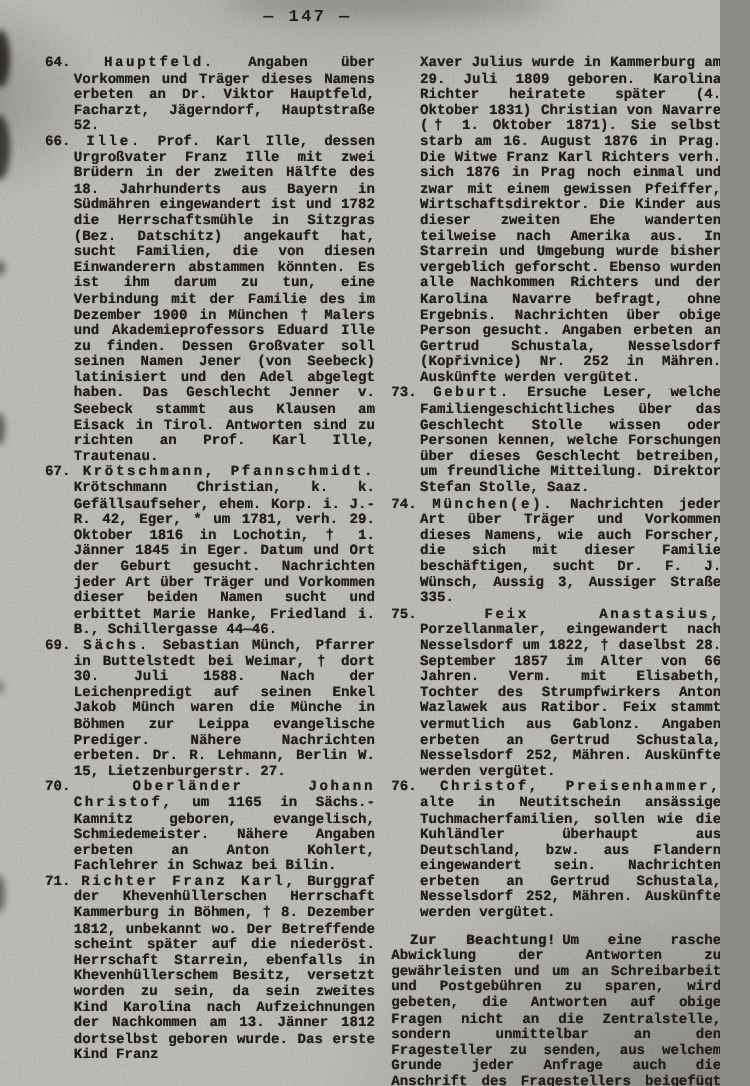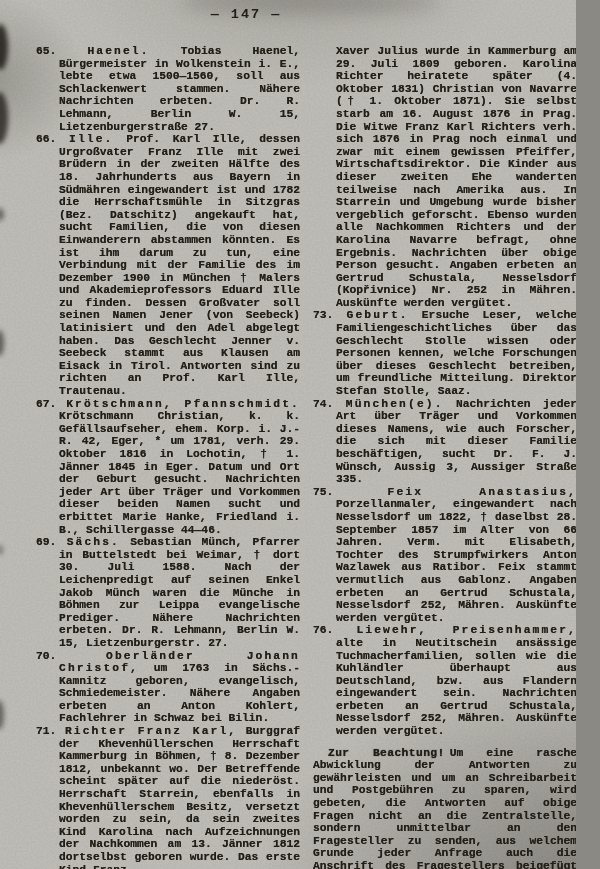--- a/index.html
+++ b/index.html
@@ -60,35 +60,35 @@
   <div class="blob b6"></div>
   <div class="blob b7"></div>
 
   <div class="header">
     <span>— 147 —</span>
   </div>
 
   <div class="content">
     <div class="col">
       <div>
-          <p class="entry"><span class="num">65.&nbsp;</span><span class="sperr">Haenel.</span> <span class="etext">Tobias Haenel, Bürgermeister in Wolkenstein i. E., lebte etwa 1500—1560, soll aus Schlackenwert stammen. Nähere Nachrichten erbeten. Dr. R. Lehmann, Berlin W. 15, Lietzenburgerstraße 27.</span></p>
+          <p class="entry"><span class="num">64.&nbsp;</span><span class="sperr">Hauptfeld.</span> <span class="etext">Angaben über Vorkommen und Träger dieses Namens erbeten an Dr. Viktor Hauptfeld, Facharzt, Jägerndorf, Hauptstraße 52.</span></p>
           <p class="entry"><span class="num">66.&nbsp;</span><span class="sperr">Ille.</span> <span class="etext">Prof. Karl Ille, dessen Urgroßvater Franz Ille mit zwei Brüdern in der zweiten Hälfte des 18. Jahrhunderts aus Bayern in Südmähren eingewandert ist und 1782 die Herrschaftsmühle in Sitzgras (Bez. Datschitz) angekauft hat, sucht Familien, die von diesen Einwanderern abstammen könnten. Es ist ihm darum zu tun, eine Verbindung mit der Familie des im Dezember 1900 in München † Malers und Akademieprofessors Eduard Ille zu finden. Dessen Großvater soll seinen Namen Jener (von Seebeck) latinisiert und den Adel abgelegt haben. Das Geschlecht Jenner v. Seebeck stammt aus Klausen am Eisack in Tirol. Antworten sind zu richten an Prof. Karl Ille, Trautenau.</span></p>
           <p class="entry"><span class="num">67.&nbsp;</span><span class="sperr">Krötschmann, Pfannschmidt.</span> <span class="etext">Krötschmann Christian, k. k. Gefällsaufseher, ehem. Korp. i. J.-R. 42, Eger, * um 1781, verh. 29. Oktober 1816 in Lochotin, † 1. Jänner 1845 in Eger. Datum und Ort der Geburt gesucht. Nachrichten jeder Art über Träger und Vorkommen dieser beiden Namen sucht und erbittet Marie Hanke, Friedland i. B., Schillergasse 44—46.</span></p>
           <p class="entry"><span class="num">69.&nbsp;</span><span class="sperr">Sächs.</span> <span class="etext">Sebastian Münch, Pfarrer in Buttelstedt bei Weimar, † dort 30. Juli 1588. Nach der Leichenpredigt auf seinen Enkel Jakob Münch waren die Münche in Böhmen zur Leippa evangelische Prediger. Nähere Nachrichten erbeten. Dr. R. Lehmann, Berlin W. 15, Lietzenburgerstr. 27.</span></p>
-          <p class="entry"><span class="num">70.&nbsp;</span><span class="sperr">Oberländer Johann Christof,</span> <span class="etext">um 1763 in Sächs.-Kamnitz geboren, evangelisch, Schmiedemeister. Nähere Angaben erbeten an Anton Kohlert, Fachlehrer in Schwaz bei Bilin.</span></p>
+          <p class="entry"><span class="num">70.&nbsp;</span><span class="sperr">Oberländer Johann Christof,</span> <span class="etext">um 1165 in Sächs.-Kamnitz geboren, evangelisch, Schmiedemeister. Nähere Angaben erbeten an Anton Kohlert, Fachlehrer in Schwaz bei Bilin.</span></p>
           <p class="entry"><span class="num">71.&nbsp;</span><span class="sperr">Richter Franz Karl,</span> <span class="etext">Burggraf der Khevenhüllerschen Herrschaft Kammerburg in Böhmen, † 8. Dezember 1812, unbekannt wo. Der Betreffende scheint später auf die niederöst. Herrschaft Starrein, ebenfalls in Khevenhüllerschem Besitz, versetzt worden zu sein, da sein zweites Kind Karolina nach Aufzeichnungen der Nachkommen am 13. Jänner 1812 dortselbst geboren wurde. Das erste Kind Franz</span></p>
         </div>
     </div>
     <div class="col">
       <div>
           <p class="entry cont"><span class="etext">Xaver Julius wurde in Kammerburg am 29. Juli 1809 geboren. Karolina Richter heiratete später (4. Oktober 1831) Christian von Navarre († 1. Oktober 1871). Sie selbst starb am 16. August 1876 in Prag. Die Witwe Franz Karl Richters verh. sich 1876 in Prag noch einmal und zwar mit einem gewissen Pfeiffer, Wirtschaftsdirektor. Die Kinder aus dieser zweiten Ehe wanderten teilweise nach Amerika aus. In Starrein und Umgebung wurde bisher vergeblich geforscht. Ebenso wurden alle Nachkommen Richters und der Karolina Navarre befragt, ohne Ergebnis. Nachrichten über obige Person gesucht. Angaben erbeten an Gertrud Schustala, Nesselsdorf (Kopřivnice) Nr. 252 in Mähren. Auskünfte werden vergütet.</span></p>
           <p class="entry"><span class="num">73.&nbsp;</span><span class="sperr">Geburt.</span> <span class="etext">Ersuche Leser, welche Familiengeschichtliches über das Geschlecht Stolle wissen oder Personen kennen, welche Forschungen über dieses Geschlecht betreiben, um freundliche Mitteilung. Direktor Stefan Stolle, Saaz.</span></p>
           <p class="entry"><span class="num">74.&nbsp;</span><span class="sperr">München(e).</span> <span class="etext">Nachrichten jeder Art über Träger und Vorkommen dieses Namens, wie auch Forscher, die sich mit dieser Familie beschäftigen, sucht Dr. F. J. Wünsch, Aussig 3, Aussiger Straße 335.</span></p>
           <p class="entry"><span class="num">75.&nbsp;</span><span class="sperr">Feix Anastasius,</span> <span class="etext">Porzellanmaler, eingewandert nach Nesselsdorf um 1822, † daselbst 28. September 1857 im Alter von 66 Jahren. Verm. mit Elisabeth, Tochter des Strumpfwirkers Anton Wazlawek aus Ratibor. Feix stammt vermutlich aus Gablonz. Angaben erbeten an Gertrud Schustala, Nesselsdorf 252, Mähren. Auskünfte werden vergütet.</span></p>
-          <p class="entry"><span class="num">76.&nbsp;</span><span class="sperr">Liewehr, Preisenhammer,</span> <span class="etext">alte in Neutitschein ansässige Tuchmacherfamilien, sollen wie die Kuhländler überhaupt aus Deutschland, bzw. aus Flandern eingewandert sein. Nachrichten erbeten an Gertrud Schustala, Nesselsdorf 252, Mähren. Auskünfte werden vergütet.</span></p>
+          <p class="entry"><span class="num">76.&nbsp;</span><span class="sperr">Christof, Preisenhammer,</span> <span class="etext">alte in Neutitschein ansässige Tuchmacherfamilien, sollen wie die Kuhländler überhaupt aus Deutschland, bzw. aus Flandern eingewandert sein. Nachrichten erbeten an Gertrud Schustala, Nesselsdorf 252, Mähren. Auskünfte werden vergütet.</span></p>
         </div>
       <p class="notice">
         <span class="lead">Zur Beachtung!</span><span>Um eine rasche Abwicklung der Antworten zu gewährleisten und um an Schreibarbeit und Postgebühren zu sparen, wird gebeten, die Antworten auf obige Fragen nicht an die Zentralstelle, sondern unmittelbar an den Fragesteller zu senden, aus welchem Grunde jeder Anfrage auch die Anschrift des Fragestellers beigefügt ist.</span>
       </p>
     </div>
   </div>
 
   <svg class="noise" width="600" height="869">
     <filter id="grain">
       <feTurbulence type="fractalNoise" baseFrequency="0.55" numOctaves="2" seed="7"></feTurbulence>

